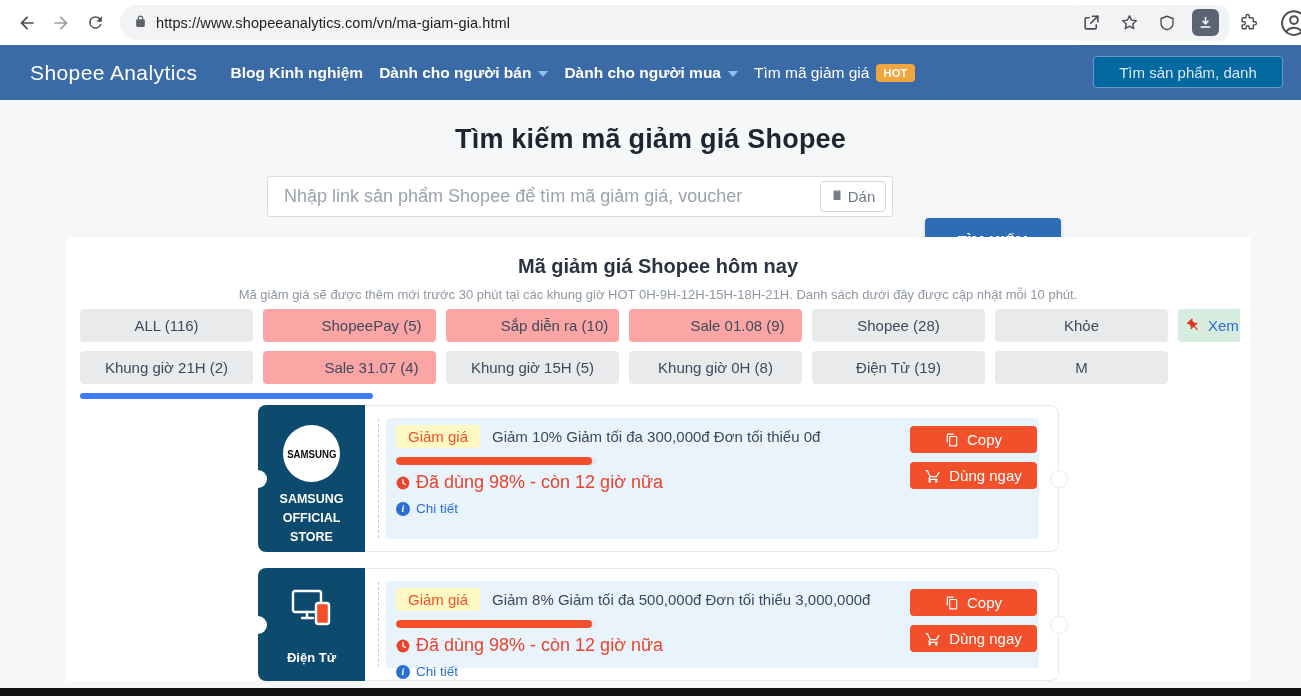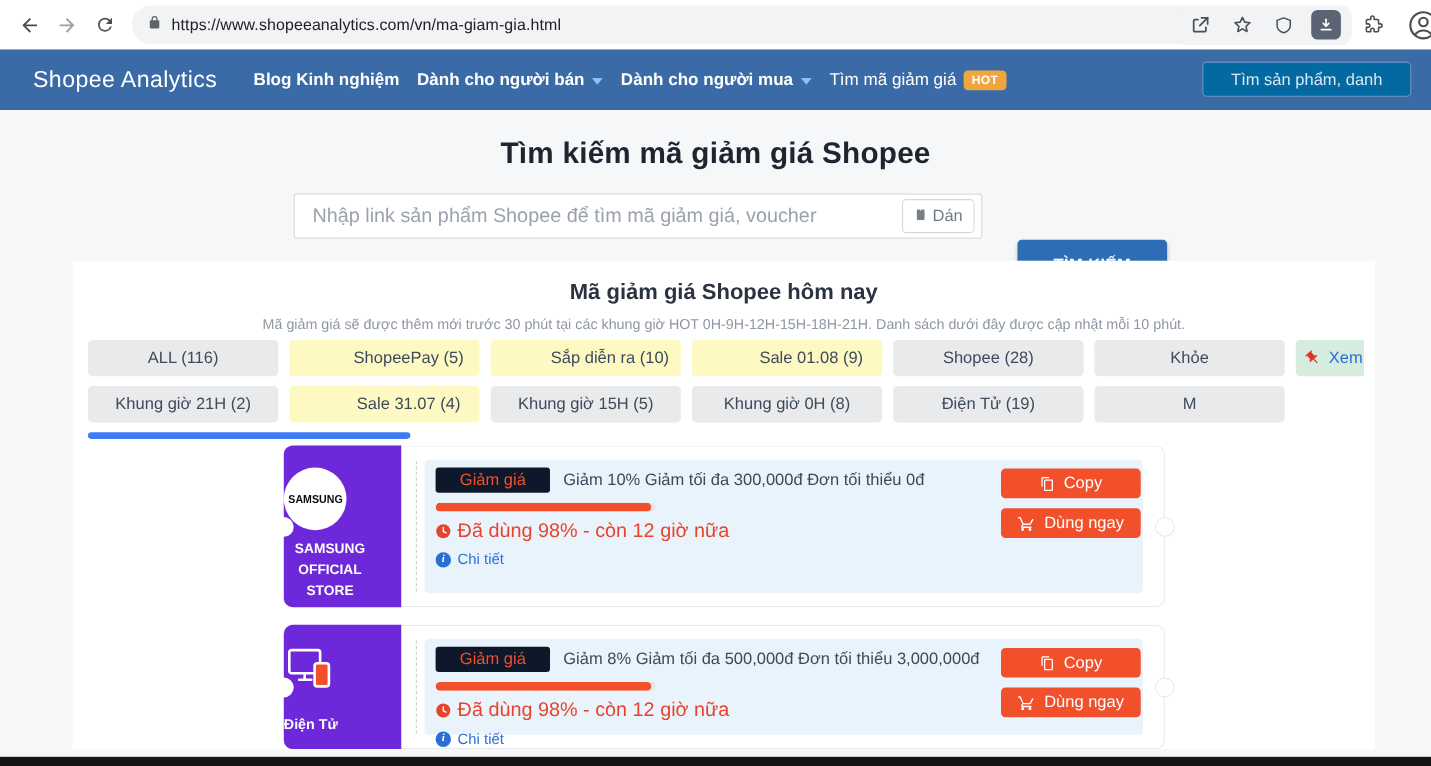--- a/index.html
+++ b/index.html
@@ -36,43 +36,43 @@
   .search-btn { position:absolute; left:925px; top:174px; width:136px; height:45px; background:#2d6db5; border:none; border-radius:4px; color:#fff; font-size:15px; font-weight:700; letter-spacing:.4px; box-shadow:0 2px 4px rgba(0,0,0,.18); cursor:pointer; font-family:inherit;margin-top:44px; }
 
   
   .content-card { position:absolute; left:66px; top:237px; width:1184px; height:444px; background:#fff; }
   .sec-title { position:absolute; left:0; top:18px; width:100%; text-align:center; font-size:20px; font-weight:700; color:#2b3340; }
   .sec-sub { position:absolute; left:0; top:50px; width:100%; text-align:center; font-size:13px; color:#8e97a3; }
 
   .filters { position:absolute; left:14px; top:72px; width:1160px; height:76px; overflow:hidden; display:grid; grid-template-columns:repeat(7,173px); grid-auto-rows:33px; column-gap:10px; row-gap:9px; }
   .chip { display:flex; align-items:center; justify-content:center; gap:7px; font-size:15px; color:#3d4b5c; border-radius:4px; cursor:pointer; white-space:nowrap; }
   .chip.gray { background:#e9eaec; }
-  .chip.blue { background:#fef9c3;padding-left:44px; }
+  .chip.blue { background:#fca5a5;padding-left:44px; }
   .chip.green { background:#d6ecdf; color:#2e6bd3; }
 
   .divider-bar { position:absolute; left:14px; top:156px; width:293px; height:6px; border-radius:3px; background:#3e7bf4; }
 
   
   .coupon { position:absolute; left:192px; width:801px; display:flex; }
   .coupon1 { top:168px; height:147px; }
   .coupon2 { top:331px; height:113px; }
-  .tkt-left { width:107px; flex:0 0 107px; background:#6d28d9; border-radius:8px 0 0 8px; position:relative; display:flex; flex-direction:column; color:#fff; overflow:visible; }
+  .tkt-left { width:107px; flex:0 0 107px; background:#0c4a6e; border-radius:8px 0 0 8px; position:relative; display:flex; flex-direction:column; align-items:center; color:#fff; overflow:visible; }
   .tkt-left .notch { position:absolute; left:-9px; top:50%; margin-top:-9px; width:18px; height:18px; border-radius:50%; background:#fff; }
   .logo-circle { margin-top:20px; width:57px; height:57px; border-radius:50%; background:#fff; display:flex; align-items:center; justify-content:center; }
   .logo-word { color:#0d0d0d; font-size:10.5px; font-weight:700; transform:scaleX(.92); letter-spacing:0; }
   .store-name { margin-top:8px; width:84px; text-align:center; font-size:12.5px; font-weight:700; line-height:1.5; }
   .tile-icon { margin-top:18px; }
   .tile-label { margin-top:14px; font-size:13px; font-weight:700; }
 
   .tkt-body { flex:1; background:#fff; border:1px solid #e9eaec; border-left:none; border-radius:0 8px 8px 0; position:relative; }
   .tkt-dash { position:absolute; left:13px; top:13px; bottom:13px; border-left:1px dashed #c8ccd2; }
   .tkt-body .notch { position:absolute; right:-10px; top:50%; margin-top:-9px; width:18px; height:18px; border-radius:50%; background:#fff; border:1px solid #e9eaec; }
   .tkt-panel { position:absolute; left:21px; right:19px; top:12px; bottom:12px; background:#e9f3fb; border-radius:4px; padding:7px 10px; }
   .badge-row { display:flex; align-items:center; gap:12px; }
-  .dc-badge { background:#0f172a; color:#f1502b; font-size:15px; padding:3px 22px; border-radius:3px; }
+  .dc-badge { background:#fef9c3; color:#f1502b; font-size:15px; padding:3px 12px; border-radius:3px; }
   .dc-title { color:#3a4a5c; font-size:15px; }
   .bar-track { margin-top:9px; width:200px; height:8px; background:#e4e6e8; border-radius:4px; overflow:hidden; }
   .bar-fill { height:100%; background:#f1502b; border-radius:4px; }
   .status-line { margin-top:7px; display:flex; align-items:center; gap:6px; color:#e8432c; font-size:18px; }
   .detail-line { margin-top:8px; display:flex; align-items:center; gap:6px; color:#2a6fd4; font-size:13.5px; cursor:pointer; }
   .info-dot { width:14px; height:14px; border-radius:50%; background:#2a6fd4; color:#fff; font-size:10px; font-weight:700; display:flex; align-items:center; justify-content:center; font-family:"Liberation Serif","DejaVu Serif",serif; font-style:italic; }
   .panel-btns { position:absolute; top:8px; right:2px; width:127px; display:flex; flex-direction:column; gap:9px; }
   .act-btn { height:27px; background:#f1502b; border:none; border-radius:4px; color:#fff; font-size:15px; display:flex; align-items:center; justify-content:center; gap:8px; cursor:pointer; font-family:inherit; }
 
   .bottom-strip { position:absolute; left:0; top:688px; width:1301px; height:8px; background:#141414; }

